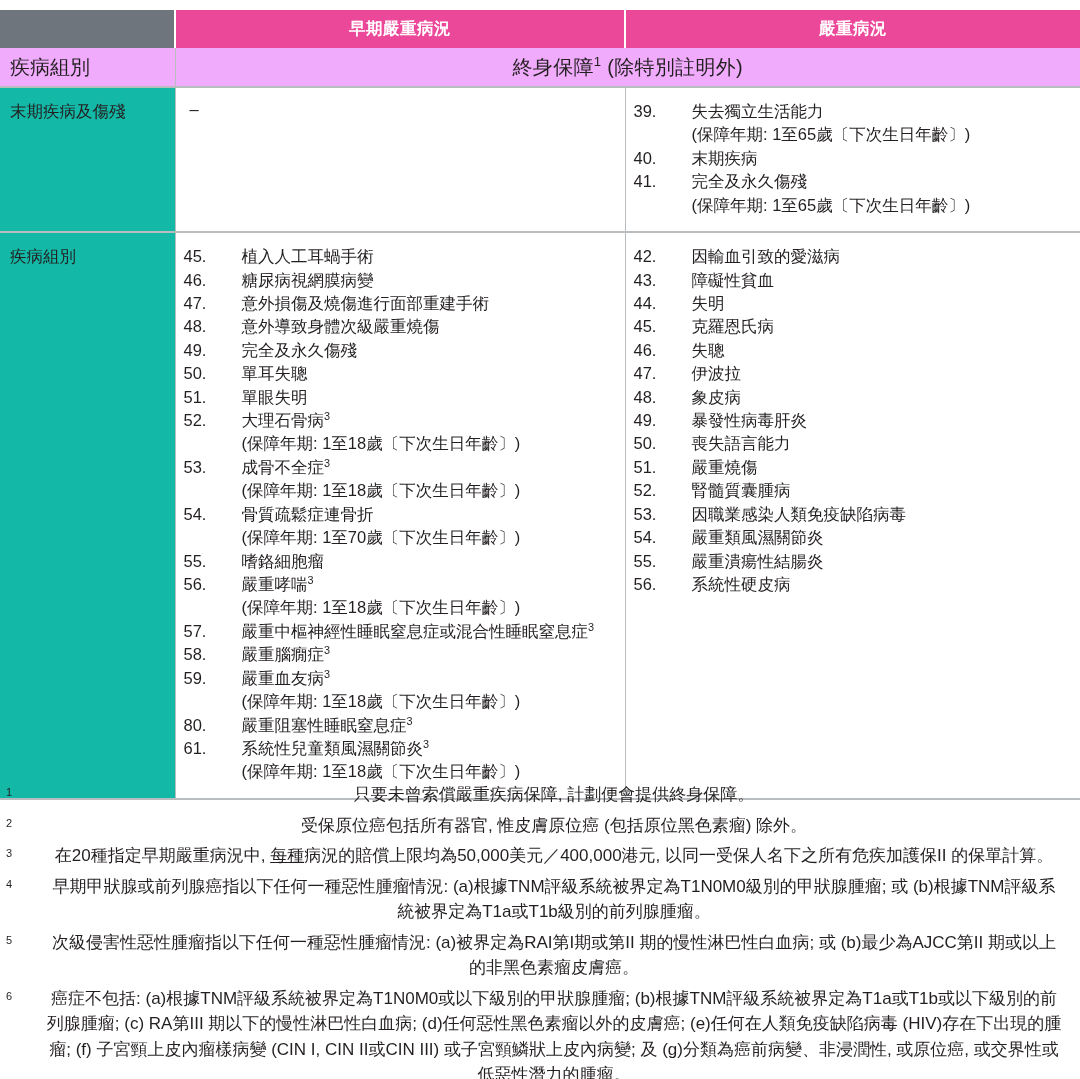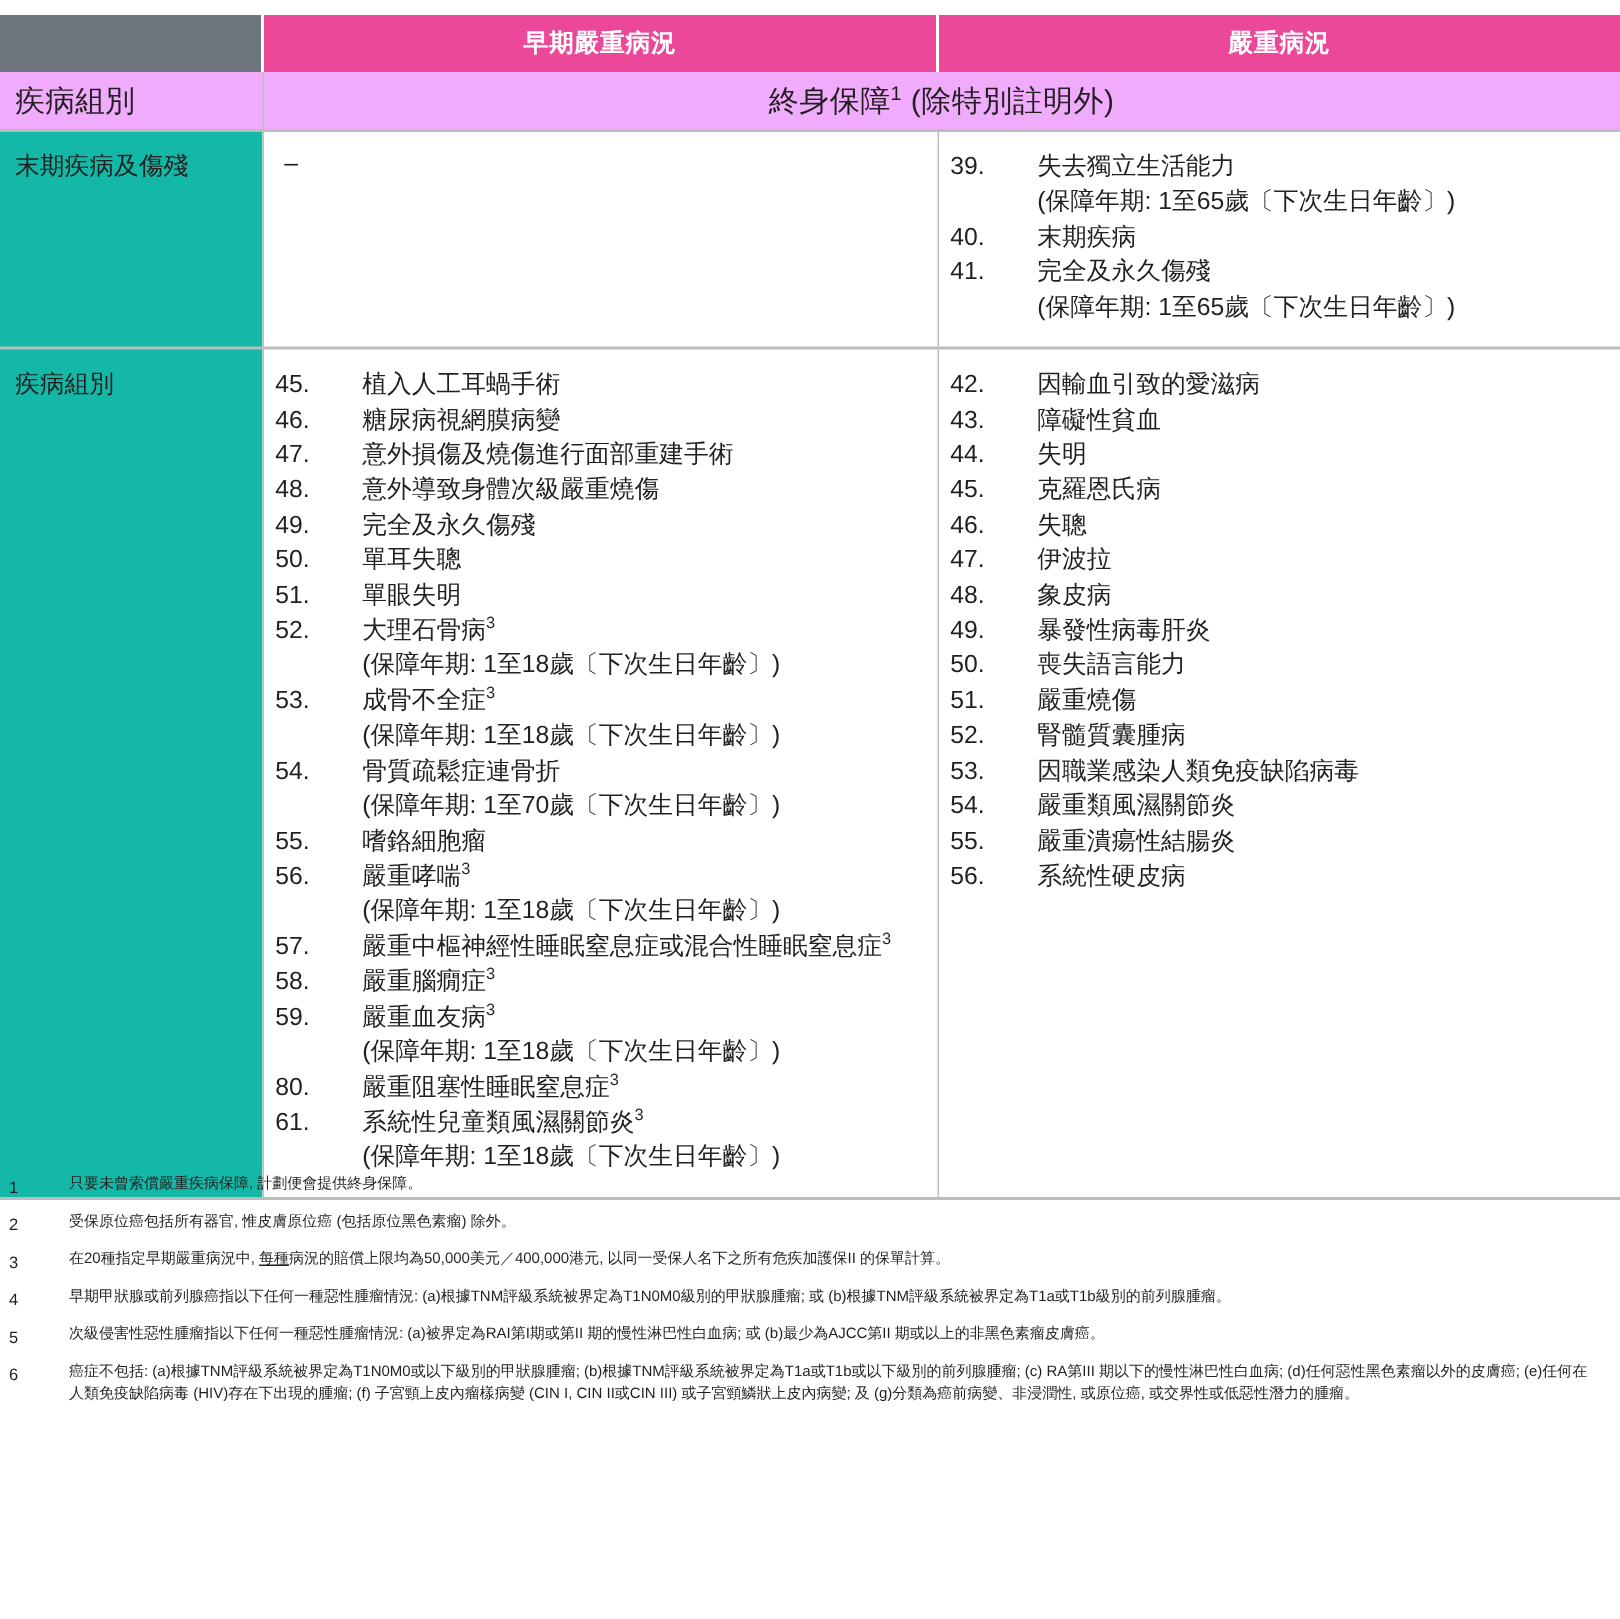--- a/index.html
+++ b/index.html
@@ -140,23 +140,23 @@
     flex: 0 0 auto;
     width: 46px;
     padding-left: 6px;
     font-size: 11px;
     line-height: 20px;
     box-sizing: border-box;
   }
   .fn-text {
     flex: 1 1 auto;
     padding-right: 18px;
-    font-size: 10px;
+    font-size: 17px;
     line-height: 1.5;
-    text-align: left;
+    text-align: center;
   }
   .fn-text u { text-decoration: underline; }
 </style>
 </head>
 <body>
 
 <div class="page">
 
   <table class="benefit-table">
     <colgroup>

